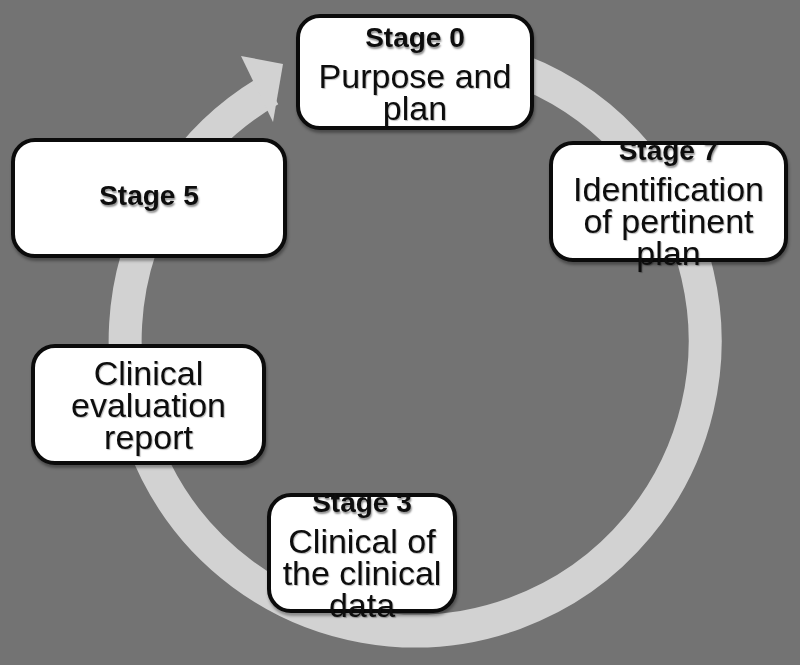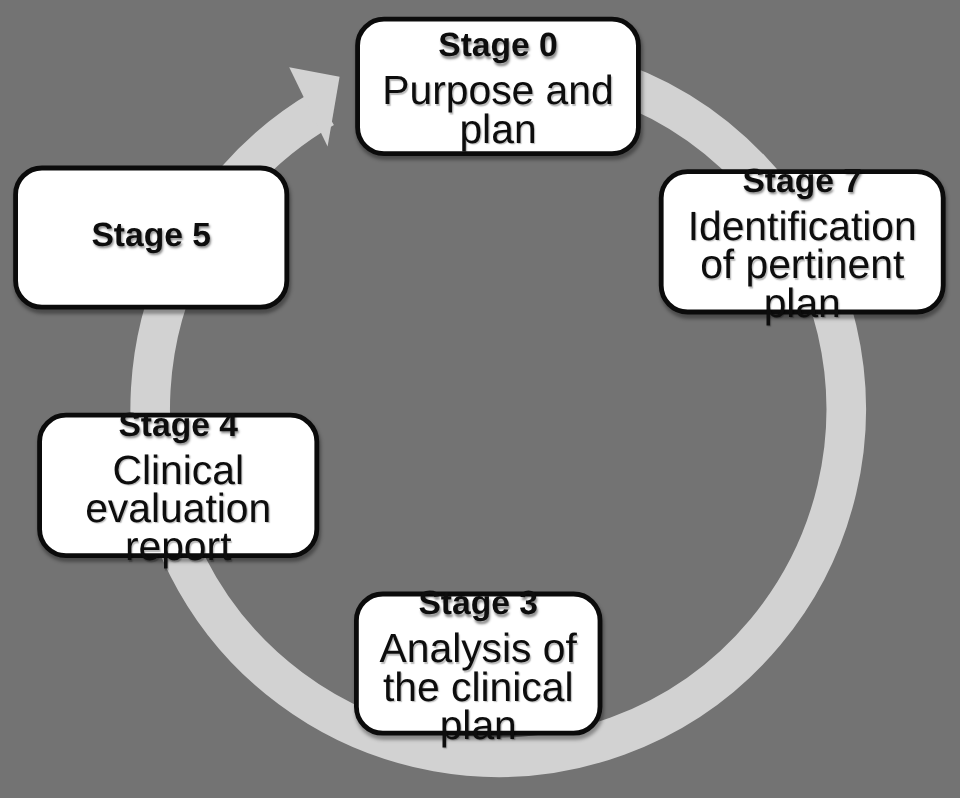--- a/index.html
+++ b/index.html
@@ -47,23 +47,23 @@
   }
   .stage-desc {
     font-size: 34px;
     line-height: 32px;
     text-shadow: 1px 1px 1px rgba(0,0,0,0.28);
   }
   
   .s0 { left: 296px; top: 14px;  width: 238px; height: 116px; }
   .s1 { left: 549px; top: 141px; width: 239px; height: 121px; }
   .s2 { left: 526px; top: 344px; width: 237px; height: 121px; }
-  .s3 { left: 267px; top: 493px; width: 207px; height: 120px; margin-left: 28px; }
+  .s3 { left: 267px; top: 493px; width: 190px; height: 120px; }
   .s4 { left: 31px;  top: 344px; width: 235px; height: 121px; }
-  .s5 { left: 11px;  top: 138px; width: 230px; height: 120px; }
+  .s5 { left: 11px;  top: 138px; width: 276px; height: 120px; }
 </style>
 </head>
 <body>
 
 <div class="canvas">
 
   <svg class="ring-svg" viewBox="0 0 800 665" xmlns="http://www.w3.org/2000/svg">
 
     <path d="M 364.6 55.4 A 290 290 0 1 1 270 89.9" fill="none" stroke="#d2d2d2" stroke-width="33"></path>
     <polygon points="283,64 241,56 273,122" fill="#d2d2d2"></polygon>
@@ -75,25 +75,24 @@
   </div>
 
   <div class="stage-box s1">
     <div class="stage-title">Stage 7</div>
     <div class="stage-desc">Identification of pertinent plan</div>
   </div>
 
 
   <div class="stage-box s3">
     <div class="stage-title">Stage 3</div>
-    <div class="stage-desc">Analysis of the clinical plan</div>
+    <div class="stage-desc">Clinical of the clinical data</div>
   </div>
 
   <div class="stage-box s4">
-    <div class="stage-title">Stage 4</div>
     <div class="stage-desc">Clinical evaluation report</div>
   </div>
 
   <div class="stage-box s5">
     <div class="stage-title">Stage 5</div>
   </div>
 
 </div>
 
 </body></html>

